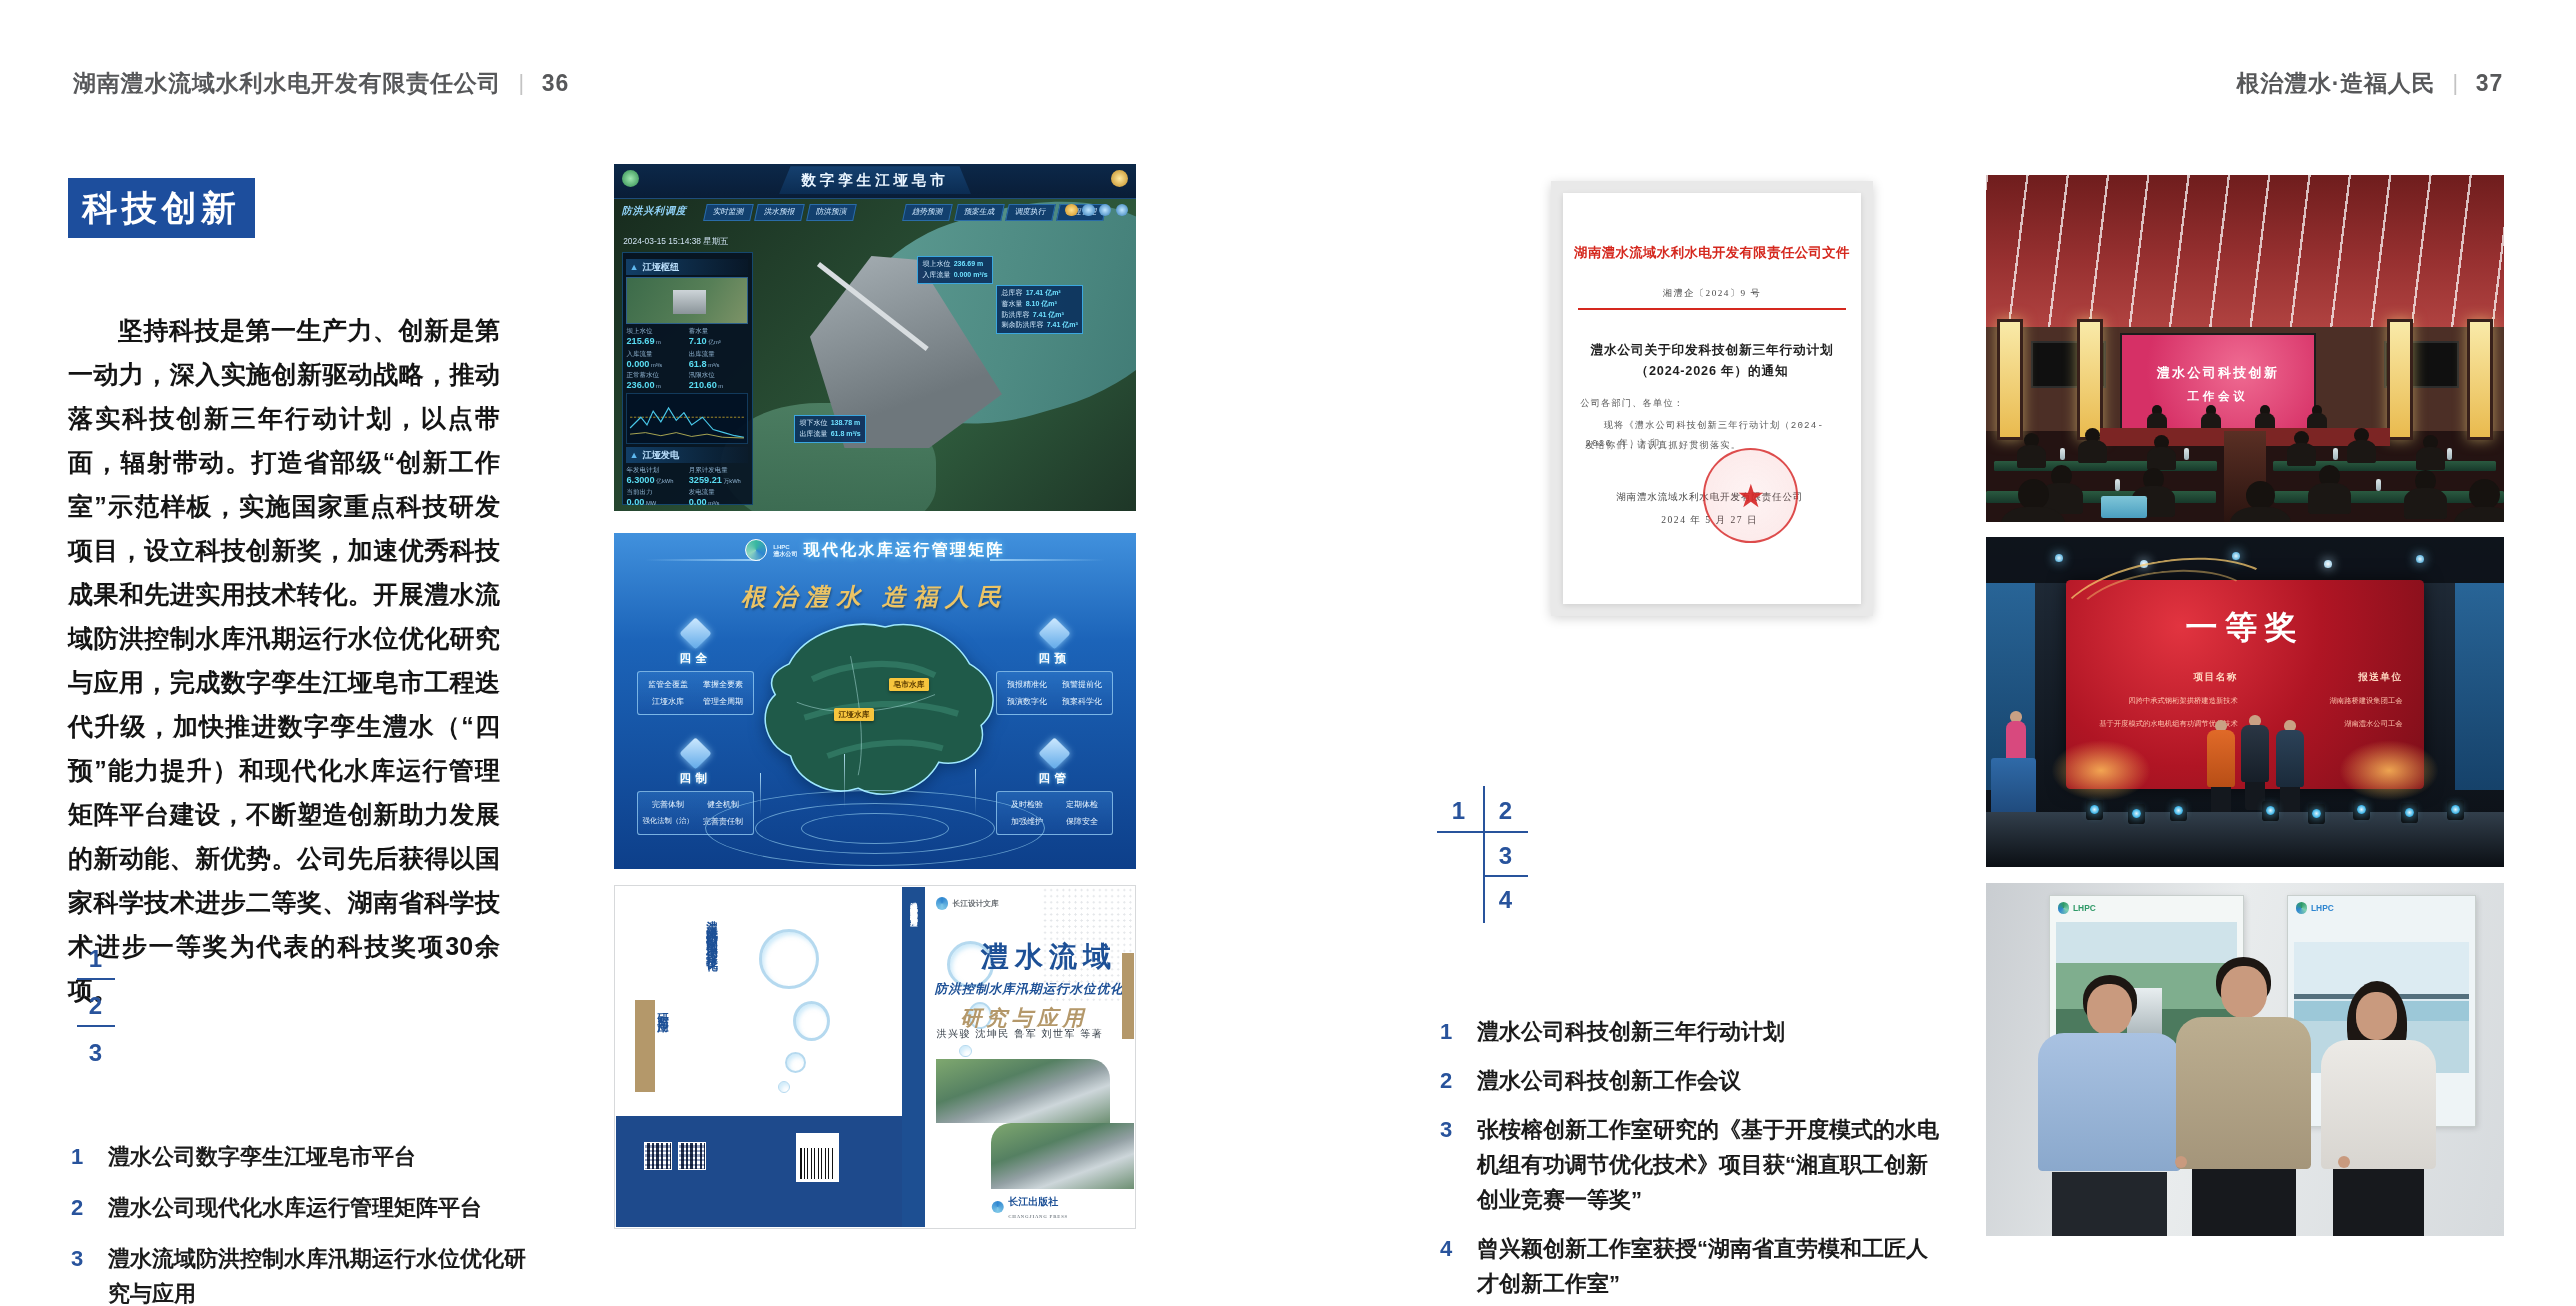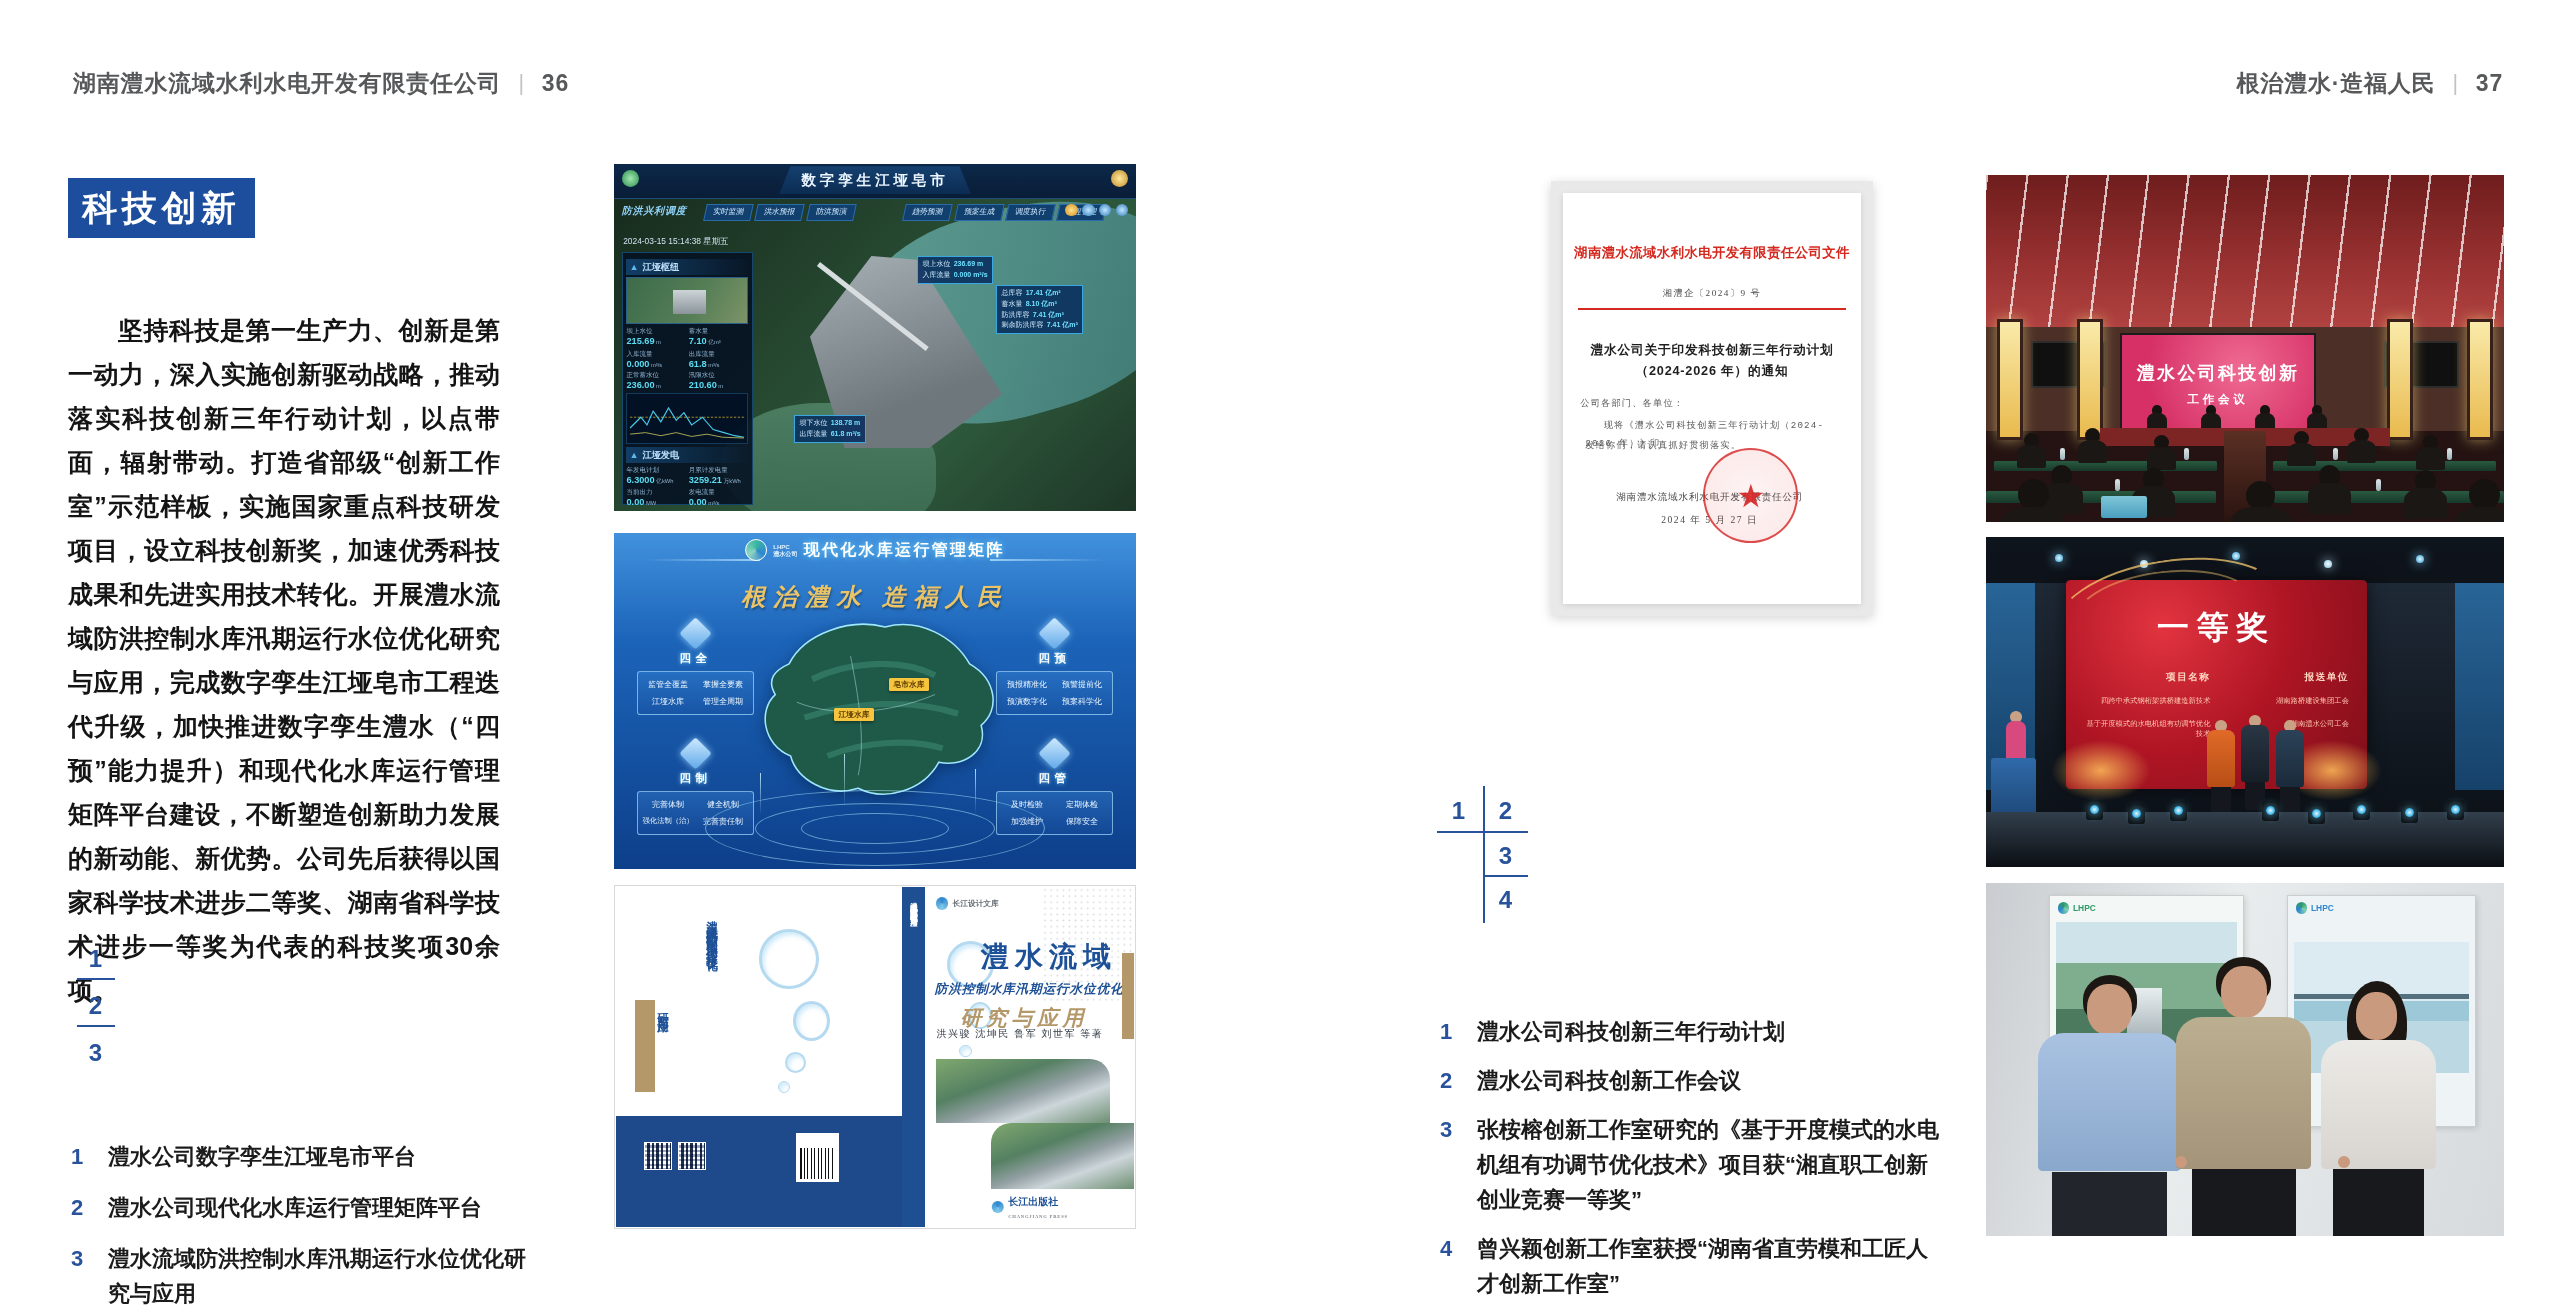--- a/index.html
+++ b/index.html
@@ -157,21 +157,21 @@
   .mt .bottle{position:absolute;width:5.4px;height:12.3px;background:linear-gradient(#dfe8ea,#9fb4ba);border-radius:2.3px;}
   .mt .tissue{position:absolute;width:46px;height:21.5px;background:linear-gradient(#7fc6d8,#4a9ec0);border-radius:2.3px;}
   .mt .floor{position:absolute;left:46%;top:256px;width:8%;bottom:0;background:linear-gradient(#5a2f24,#2a1410);}
 
   
   .aw{background:linear-gradient(#222e3c,#10161e 70%,#0a0e13);}
   .aw .truss{position:absolute;left:0;top:0;right:0;height:46px;background:rgba(10,14,20,.8);}
   .aw .lightdot{position:absolute;width:7.7px;height:7.7px;border-radius:50%;}
   .aw .sidepanel{position:absolute;top:46px;width:49px;height:207px;
         background:linear-gradient(#2a6fa8,#174a78);opacity:.85;}
-  .aw .screen{position:absolute;left:80px;top:43px;width:301px;height:209px;border-radius:4.6px;
+  .aw .screen{position:absolute;left:80px;top:43px;width:358px;height:209px;border-radius:4.6px;
         background:radial-gradient(circle at 32% 22%,#e23440,#b01524 48%,#7c0e19);box-shadow:0 0 18.4px rgba(0,0,0,.6);}
   .aw .arc{position:absolute;border:2.3px solid rgba(245,200,110,.75);border-color:rgba(245,200,110,.75) transparent transparent transparent;
         border-radius:50%;}
   .aw .atitle{position:absolute;left:0;right:0;top:26px;text-align:center;color:#fff;
         font-family:"Liberation Serif",serif;font-size:32px;font-weight:bold;letter-spacing:7.7px;}
   .aw .col{position:absolute;top:91px;width:42%;text-align:right;}
   .aw .colh{font-size:9.6px;color:#ffd9c2;font-weight:bold;letter-spacing:1.5px;}
   .aw .colr{margin-top:12.3px;font-size:7.3px;color:#ffc5ae;line-height:10px;}
   .aw .glow{position:absolute;width:100px;height:61px;border-radius:50%;
         background:radial-gradient(rgba(255,190,90,.85),rgba(255,150,40,0) 70%);}
@@ -545,21 +545,21 @@
     <div class="ceil"></div>
     <div class="strips"></div>
     <div class="wall"></div>
     <div class="tv" style="left:45px;"></div>
     <div class="tv" style="right:45px;"></div>
     <div class="pillar" style="left:10.7px;"></div>
     <div class="pillar" style="left:91px;"></div>
     <div class="pillar" style="right:10.7px;"></div>
     <div class="pillar" style="right:91px;"></div>
     <div class="screen">
-      <span style="font-size:18px;letter-spacing:2.3px;">澧水公司科技创新</span>
+      <span style="font-size:13px;letter-spacing:2.3px;">澧水公司科技创新</span>
       <span style="font-size:11.5px;letter-spacing:3.8px;">工作会议</span>
     </div>
     <div class="person" style="left:161px;top:230px;">
         <div class="hd" style="width:10.7px;height:10.7px;"></div>
         <div class="bd" style="width:20px;height:18.4px;"></div>
       </div>
     <div class="person" style="left:215px;top:230px;">
         <div class="hd" style="width:10.7px;height:10.7px;"></div>
         <div class="bd" style="width:20px;height:18.4px;"></div>
       </div>

